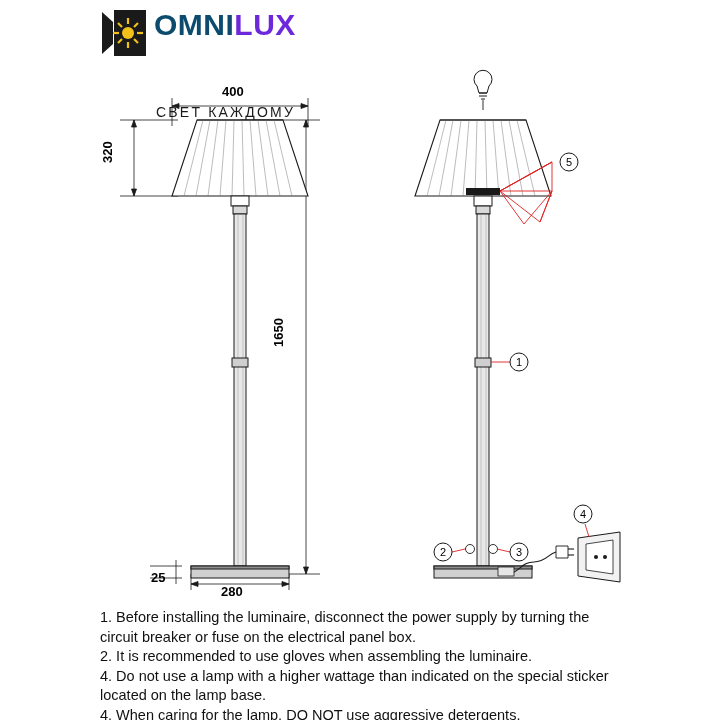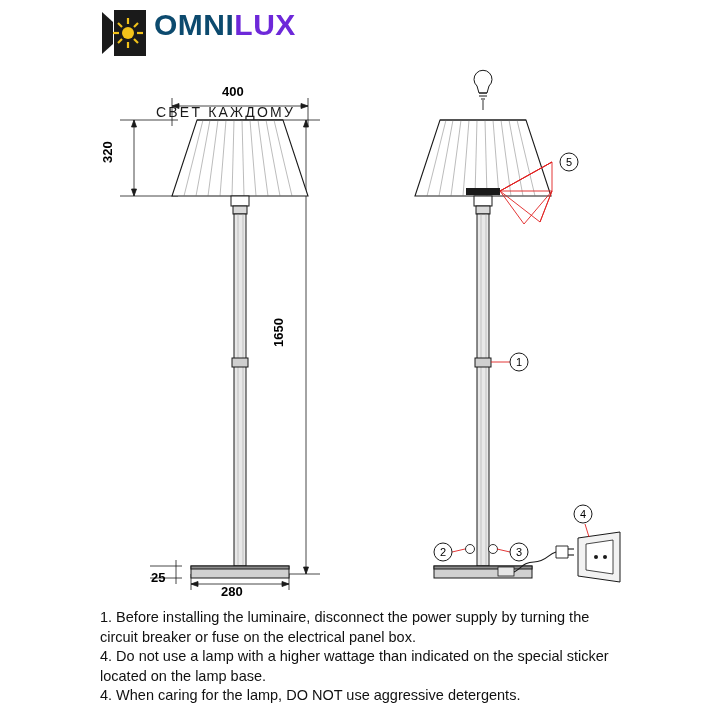--- a/index.html
+++ b/index.html
@@ -328,17 +328,18 @@
       <text id="dim-400" x="222" y="34" font-family="Liberation Sans, sans-serif" font-size="13" font-weight="bold" fill="#000">400</text>
       <text id="dim-320" x="112" y="101" font-family="Liberation Sans, sans-serif" font-size="13" font-weight="bold" fill="#000" transform="rotate(-90 112 101)">320</text>
       <text id="dim-1650" x="283" y="285" font-family="Liberation Sans, sans-serif" font-size="13" font-weight="bold" fill="#000" transform="rotate(-90 283 285)">1650</text>
       <text id="dim-25" x="151" y="520" font-family="Liberation Sans, sans-serif" font-size="13" font-weight="bold" fill="#000">25</text>
       <text id="dim-280" x="221" y="534" font-family="Liberation Sans, sans-serif" font-size="13" font-weight="bold" fill="#000">280</text>
     </svg>
   </div>
 
   <div class="notes">
     <p>1. Before installing the luminaire, disconnect the power supply by turning the circuit breaker or fuse on the electrical panel box.</p>
+    <p>2. It is recommended to use gloves when assembling the luminaire.</p>
     <p>4. Do not use a lamp with a higher wattage than indicated on the special sticker located on the lamp base.</p>
     <p>4. When caring for the lamp, DO NOT use aggressive detergents.</p>
   </div>
 
 </div>
 
 </body></html>

